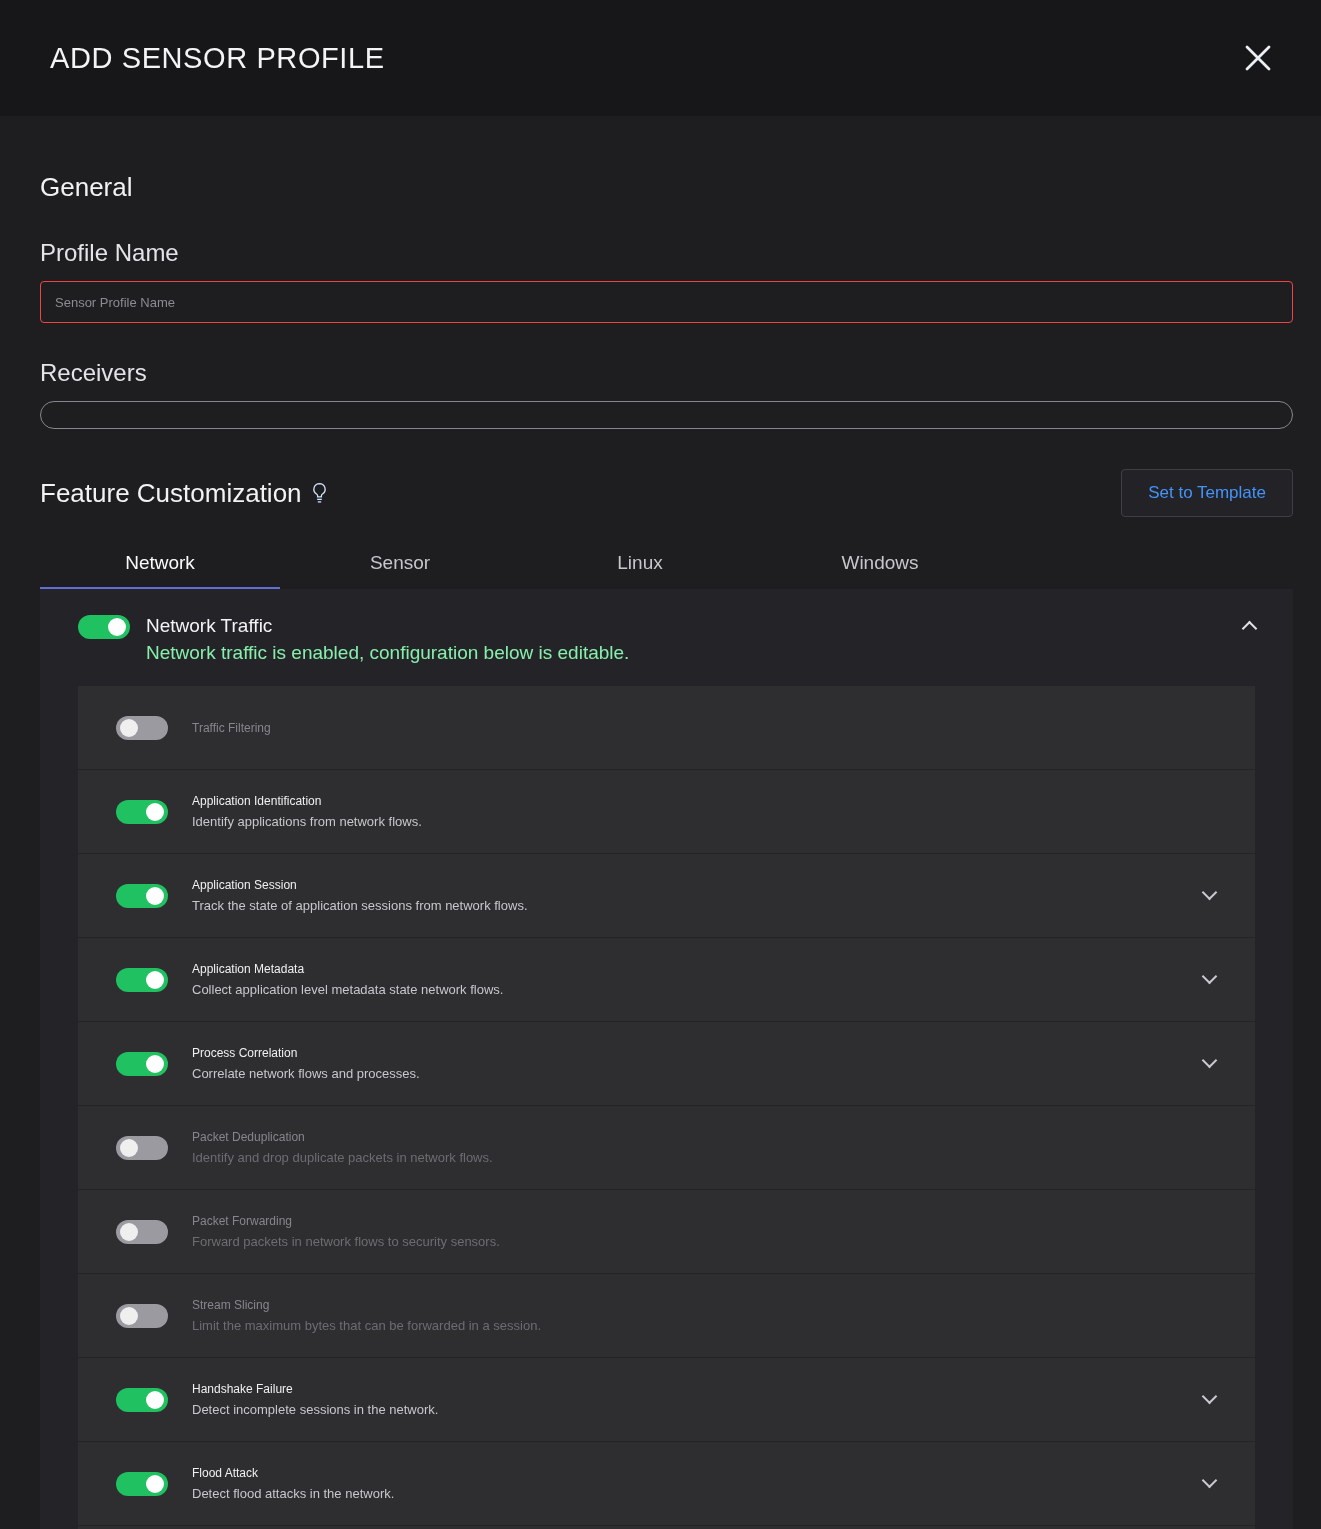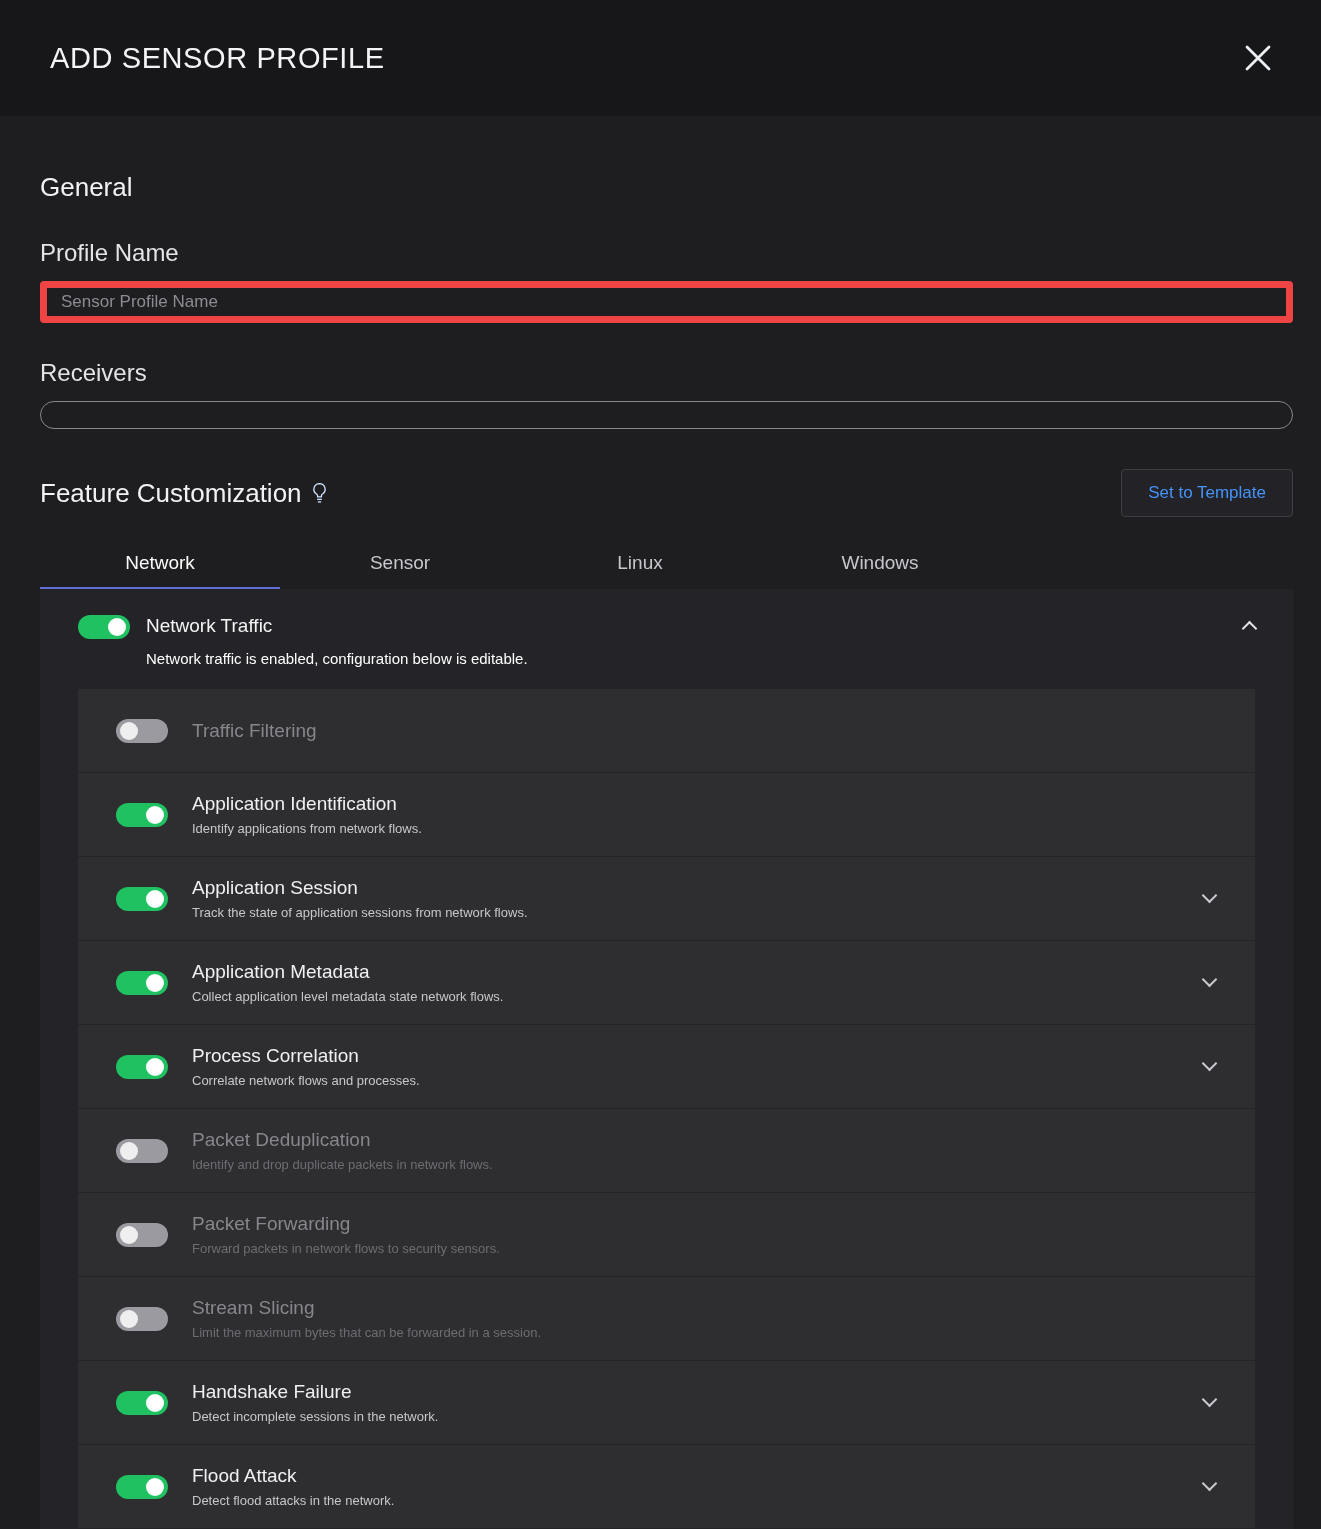--- a/index.html
+++ b/index.html
@@ -44,24 +44,24 @@
     font-size:24px;
     color:#e4e4e8;
     margin-top:36px;
   }
   .text-input {
     display:block;
     margin-top:14px;
     width:100%;
     height:42px;
     background:transparent;
-    border:7px solid #ef4444;
+    border:1px solid #ef4444;
     border-radius:4px;
     color:#e8e8ec;
-    font-size:17px;
+    font-size:13px;
     padding:0 14px;
     outline:none;
     font-family:"Liberation Sans", sans-serif;
   }
   .text-input::placeholder { color:#8b8b92; }
   .receivers-input {
     display:block;
     margin-top:14px;
     width:100%;
     height:28px;
@@ -125,21 +125,21 @@
   }
 
   .master-row {
     display:flex;
     align-items:flex-start;
     gap:16px;
     margin-bottom:22px;
   }
   .master-text { flex:1; }
   .master-title { font-size:19px; color:#f4f4f6; }
-  .master-desc { font-size:15px; color:#ffffff; margin-top:13px; }
+  .master-desc { font-size:19px; color:#86efac; margin-top:5px; }
 
   
   .toggle {
     position:relative;
     flex:0 0 auto;
     width:52px;
     height:24px;
     border-radius:12px;
     background:#9a9aa0;
     cursor:pointer;
@@ -162,21 +162,21 @@
   .feature-row {
     height:84px;
     background:#2e2e31;
     border-bottom:1px solid #242427;
     display:flex;
     align-items:center;
     padding:0 40px 0 38px;
     gap:24px;
   }
   .feature-text { flex:1; }
-  .feature-title { font-size:19px; color:#f0f0f2; }
+  .feature-title { font-size:12px; color:#f0f0f2; }
   .feature-desc { font-size:13px; color:#c7c7cc; margin-top:6px; }
   .feature-row.disabled .feature-title { color:#86868c; }
   .feature-row.disabled .feature-desc { color:#6c6c72; }
 
   
   .chevron {
     width:11px;
     height:11px;
     border-right:2.5px solid #c9c9cf;
     border-bottom:2.5px solid #c9c9cf;

